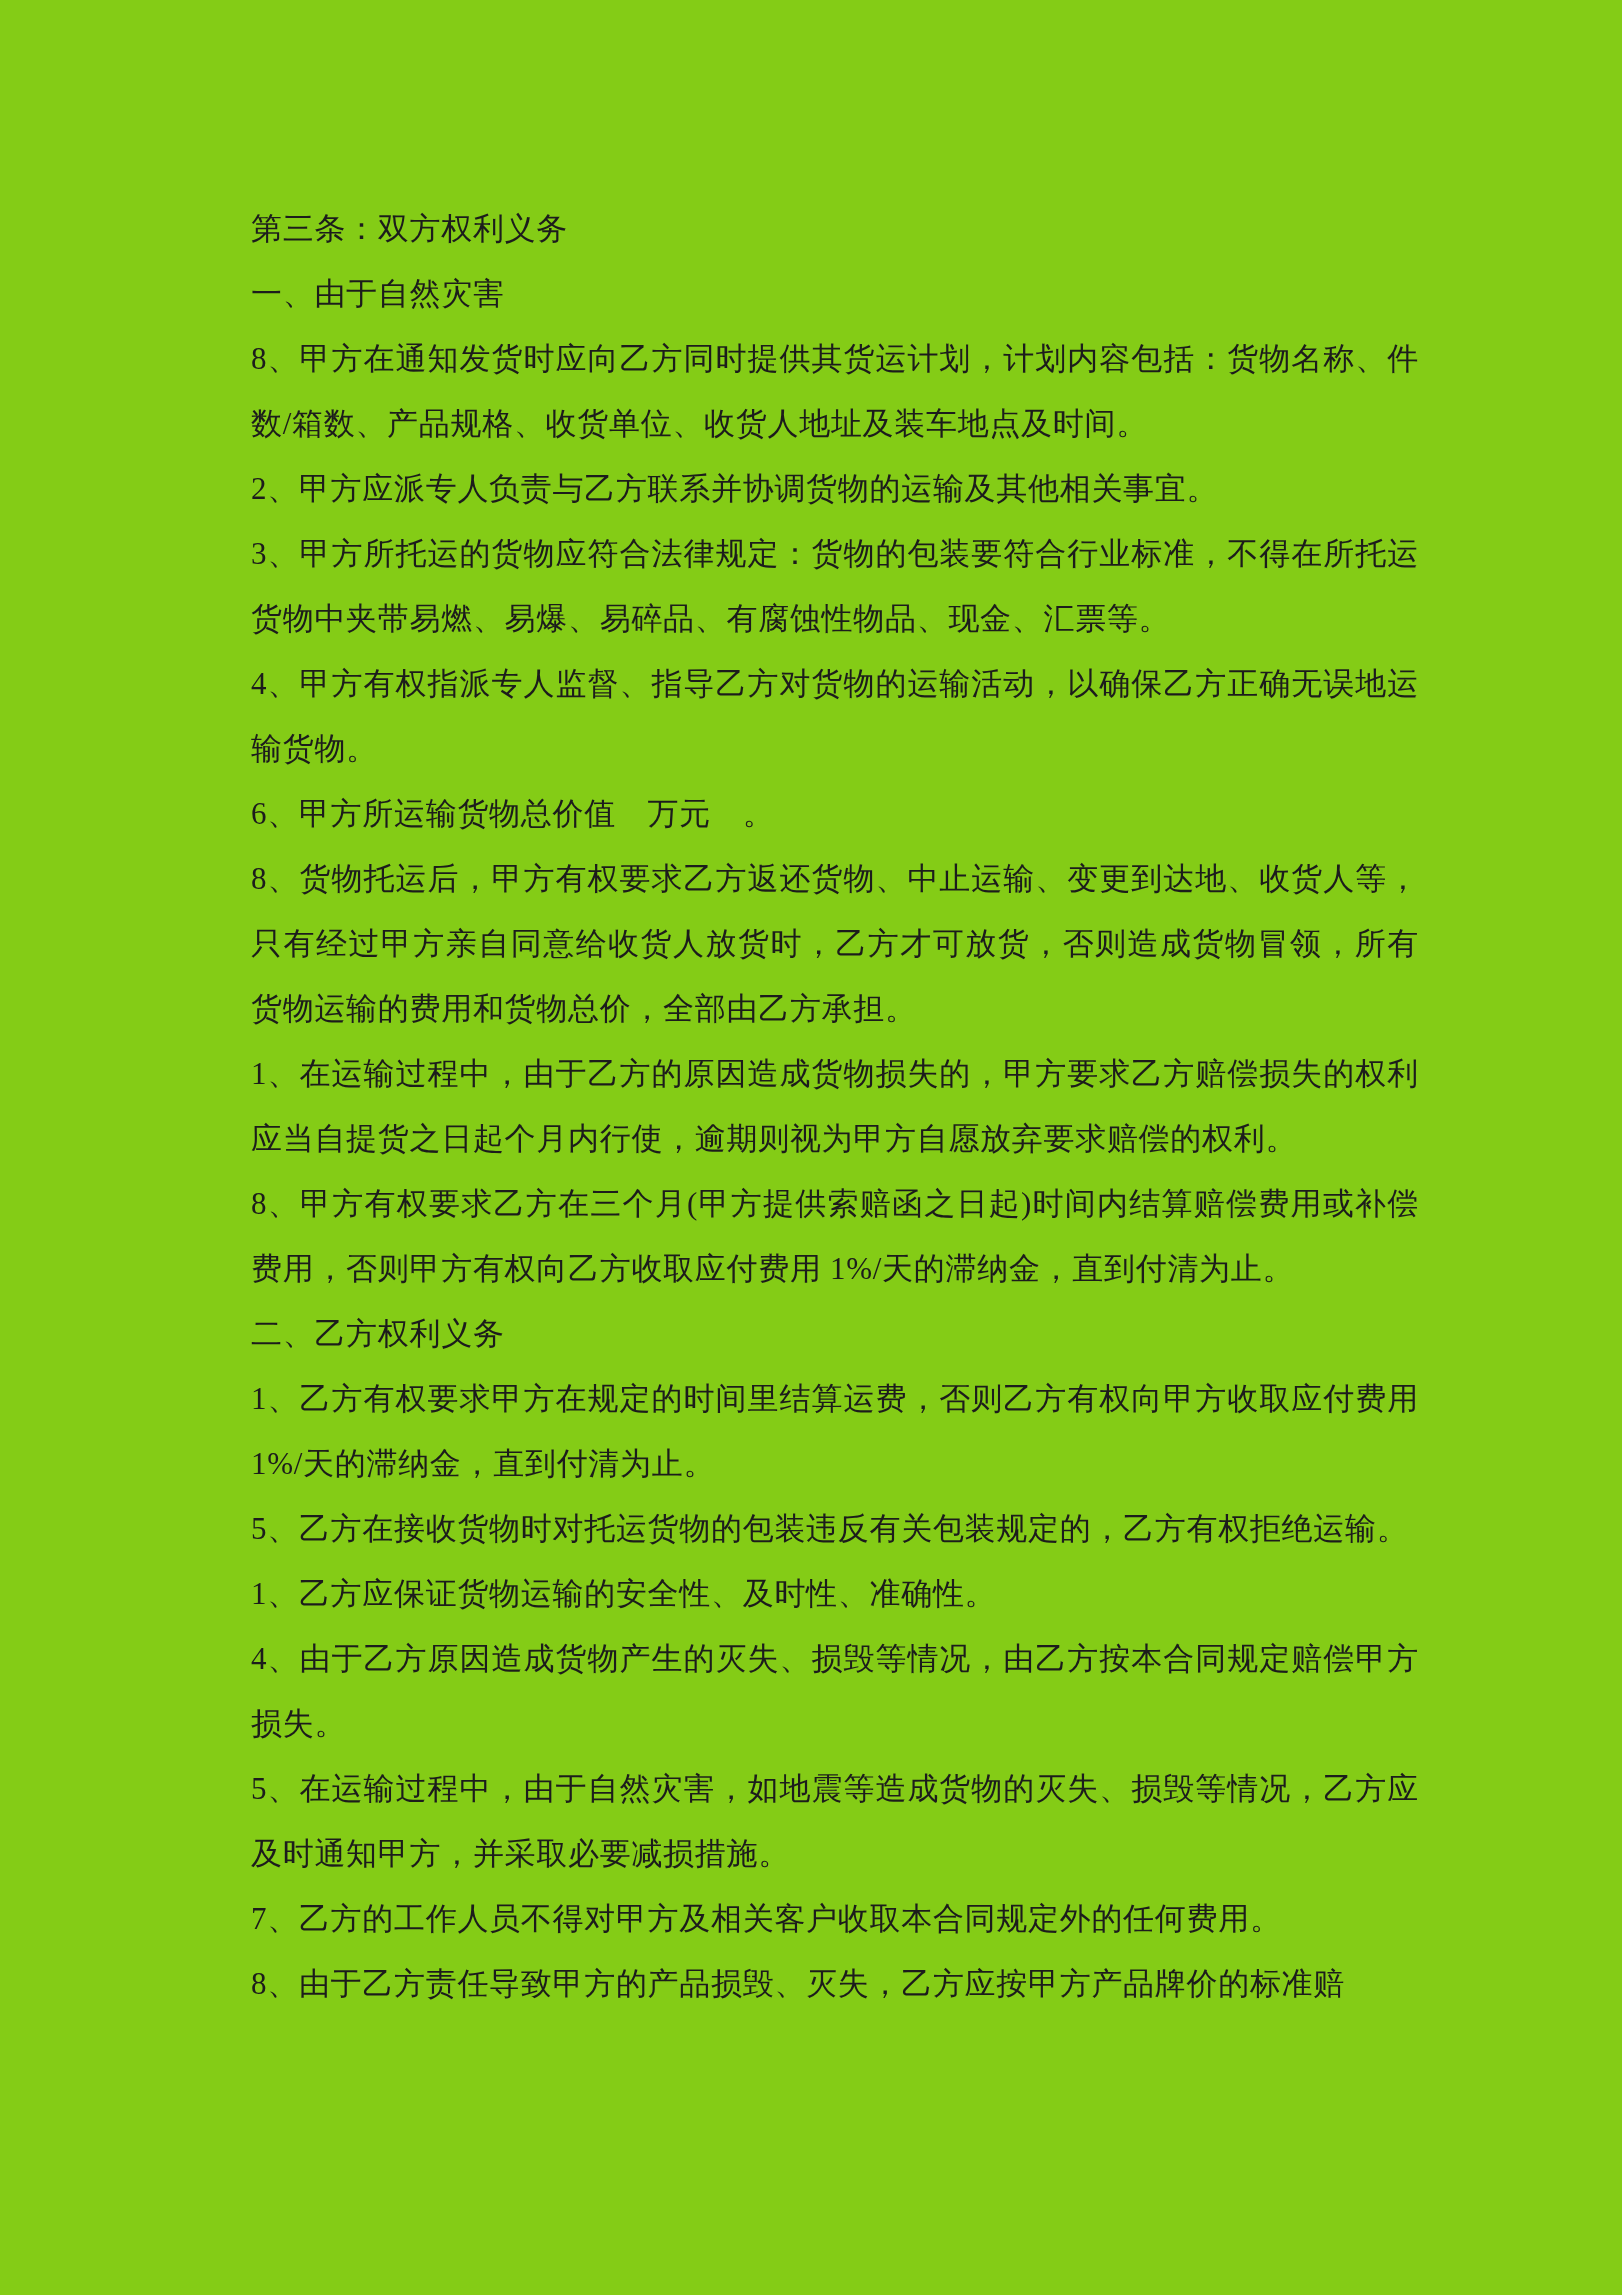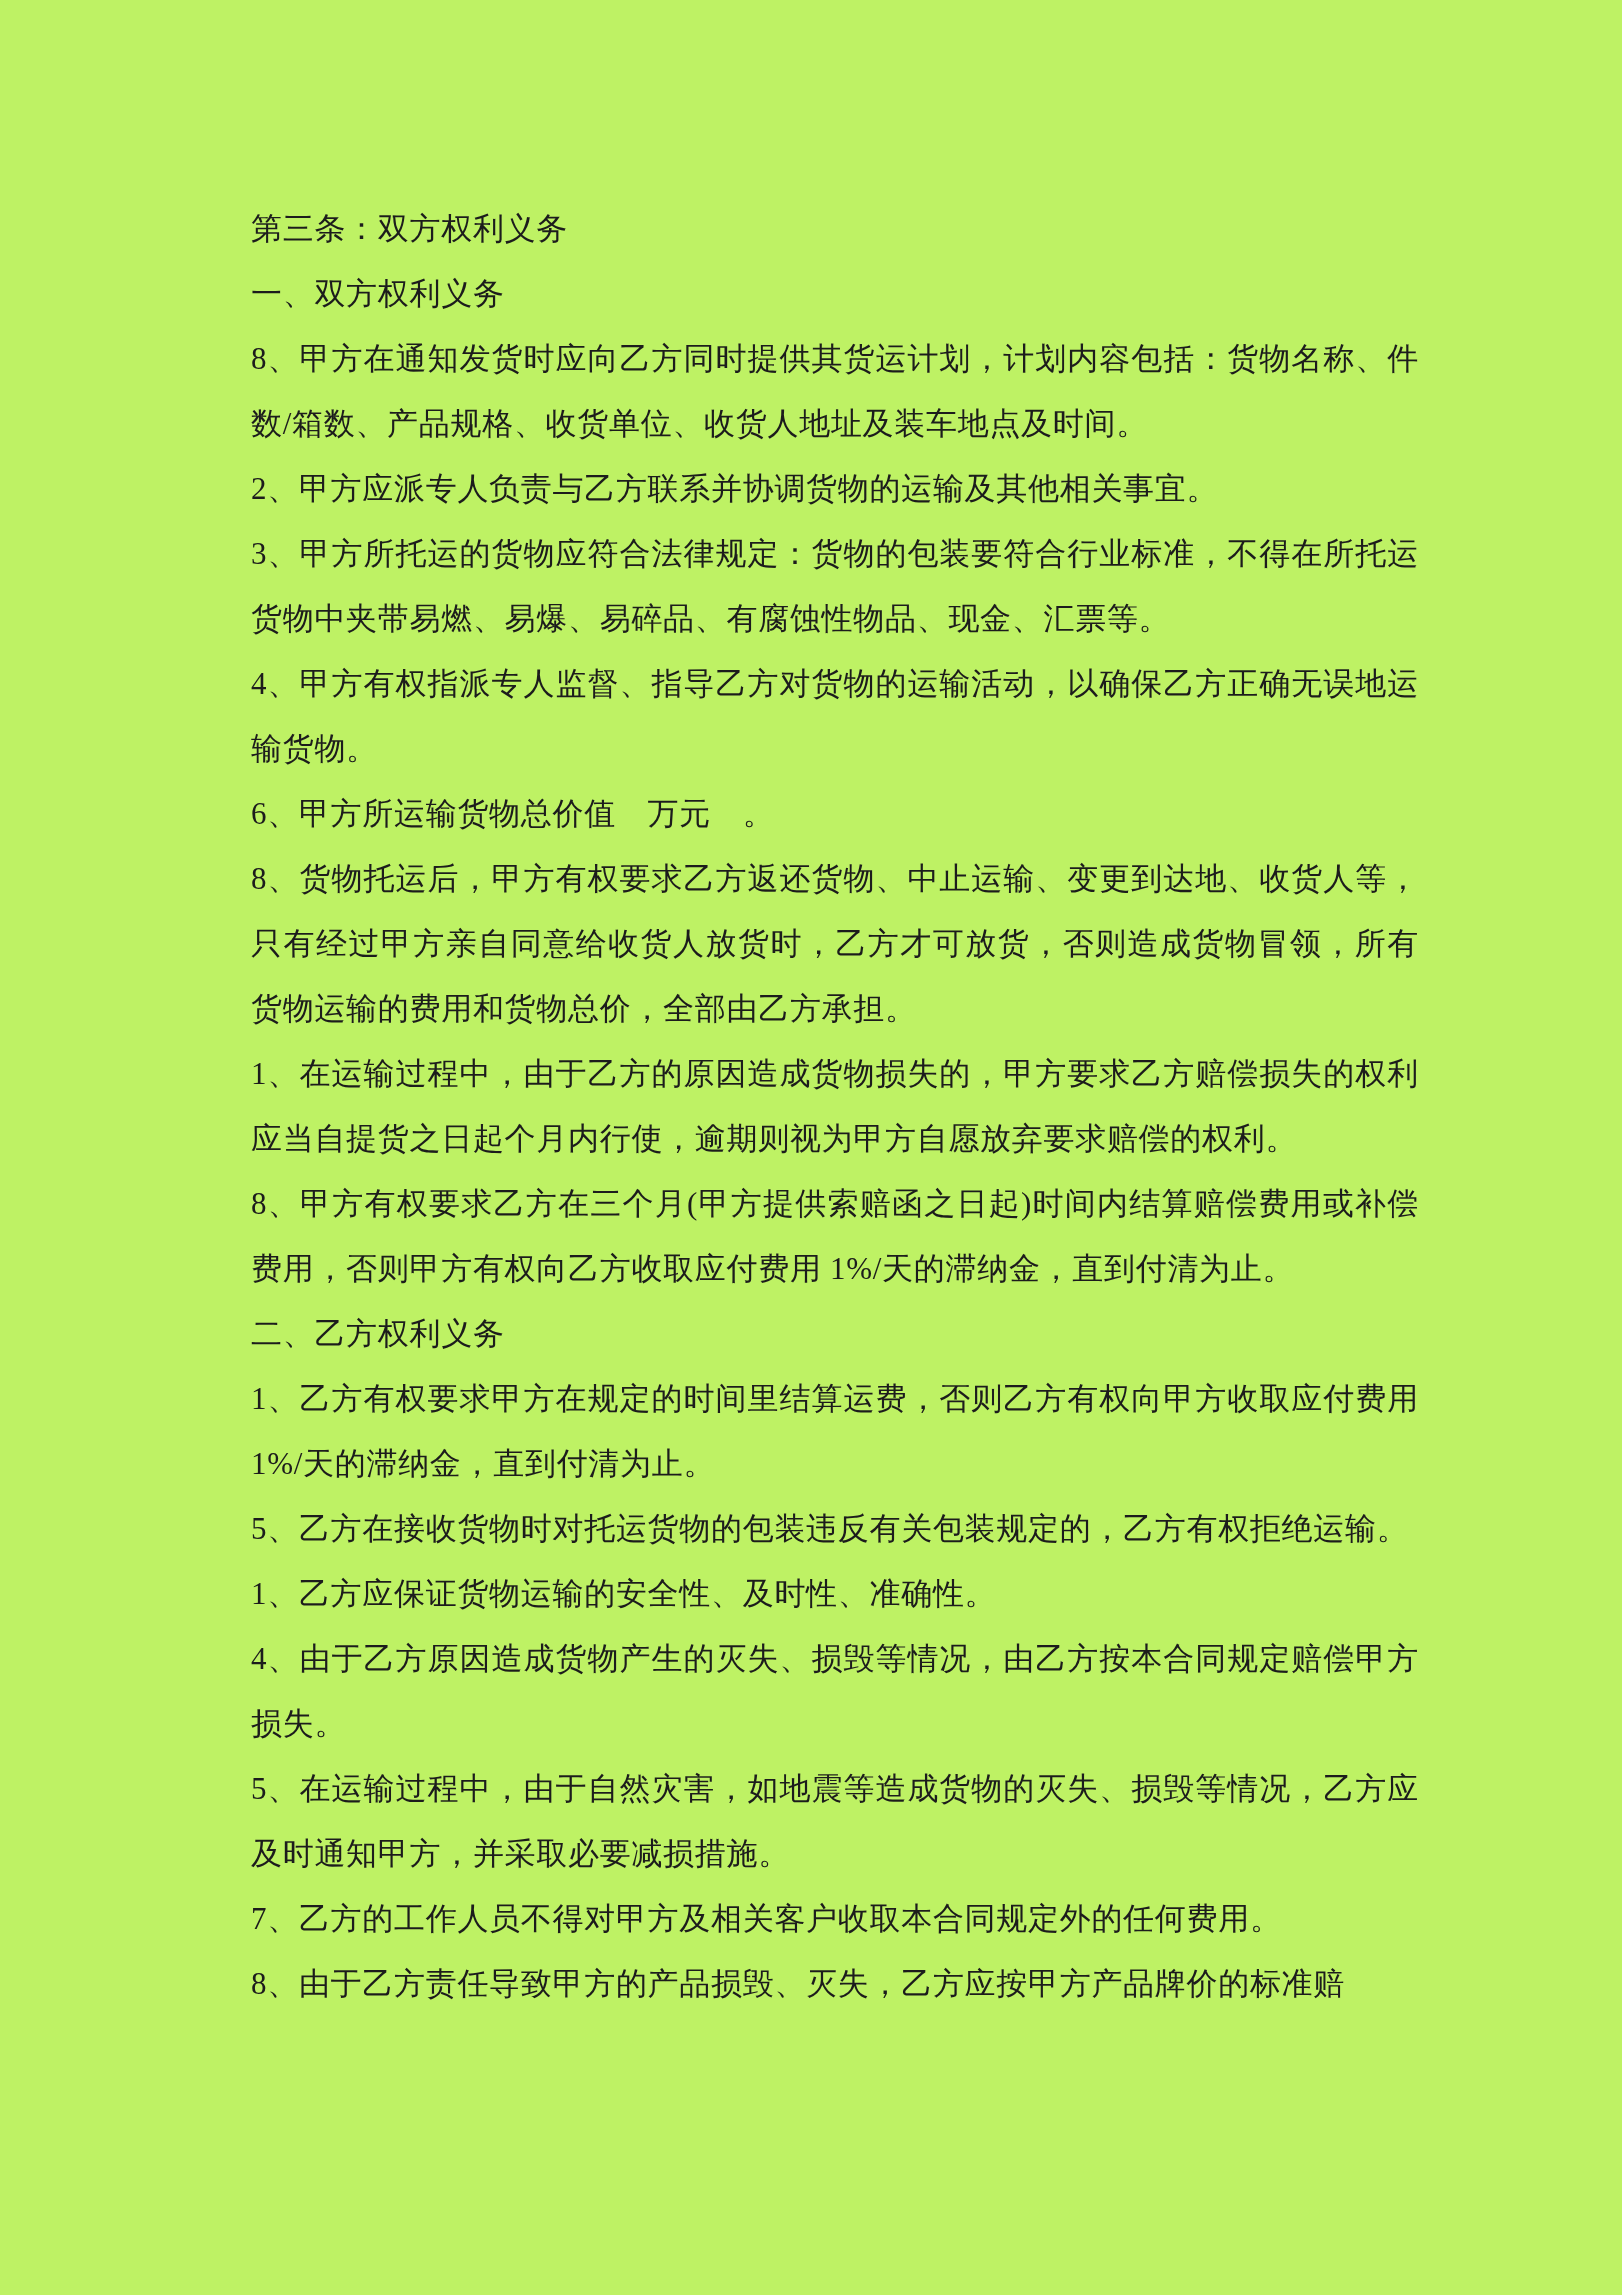--- a/index.html
+++ b/index.html
@@ -7,21 +7,21 @@
   html, body {
     width: 1623px;
     height: 2295px;
     background: #f2f2f2;
     font-family: "Liberation Serif", "DejaVu Serif", serif;
   }
 
   .page {
     width: 1623px;
     height: 2295px;
-    background: #bef264;
+    background: #84cc16;
     color: #1c1c1c;
     padding: 196px 204px 0 251px;
     overflow: hidden;
   }
 
   .doc-line {
     font-size: 31px;
     line-height: 65px;
     text-align: justify;
     text-justify: inter-character;
@@ -33,21 +33,21 @@
     text-align: left;
   }
 </style>
 </head>
 <body>
 
 <div class="page">
 
   <p class="doc-line heading">第三条：双方权利义务</p>
 
-  <p class="doc-line heading">一、双方权利义务</p>
+  <p class="doc-line heading">一、由于自然灾害</p>
 
   <p class="doc-line">8、甲方在通知发货时应向乙方同时提供其货运计划，计划内容包括：货物名称、件数/箱数、产品规格、收货单位、收货人地址及装车地点及时间。</p>
   <p class="doc-line">2、甲方应派专人负责与乙方联系并协调货物的运输及其他相关事宜。</p>
   <p class="doc-line">3、甲方所托运的货物应符合法律规定：货物的包装要符合行业标准，不得在所托运货物中夹带易燃、易爆、易碎品、有腐蚀性物品、现金、汇票等。</p>
   <p class="doc-line">4、甲方有权指派专人监督、指导乙方对货物的运输活动，以确保乙方正确无误地运输货物。</p>
   <p class="doc-line">6、甲方所运输货物总价值　万元　。</p>
   <p class="doc-line">8、货物托运后，甲方有权要求乙方返还货物、中止运输、变更到达地、收货人等，只有经过甲方亲自同意给收货人放货时，乙方才可放货，否则造成货物冒领，所有货物运输的费用和货物总价，全部由乙方承担。</p>
   <p class="doc-line">1、在运输过程中，由于乙方的原因造成货物损失的，甲方要求乙方赔偿损失的权利应当自提货之日起个月内行使，逾期则视为甲方自愿放弃要求赔偿的权利。</p>
   <p class="doc-line">8、甲方有权要求乙方在三个月(甲方提供索赔函之日起)时间内结算赔偿费用或补偿费用，否则甲方有权向乙方收取应付费用 1%/天的滞纳金，直到付清为止。</p>
 

